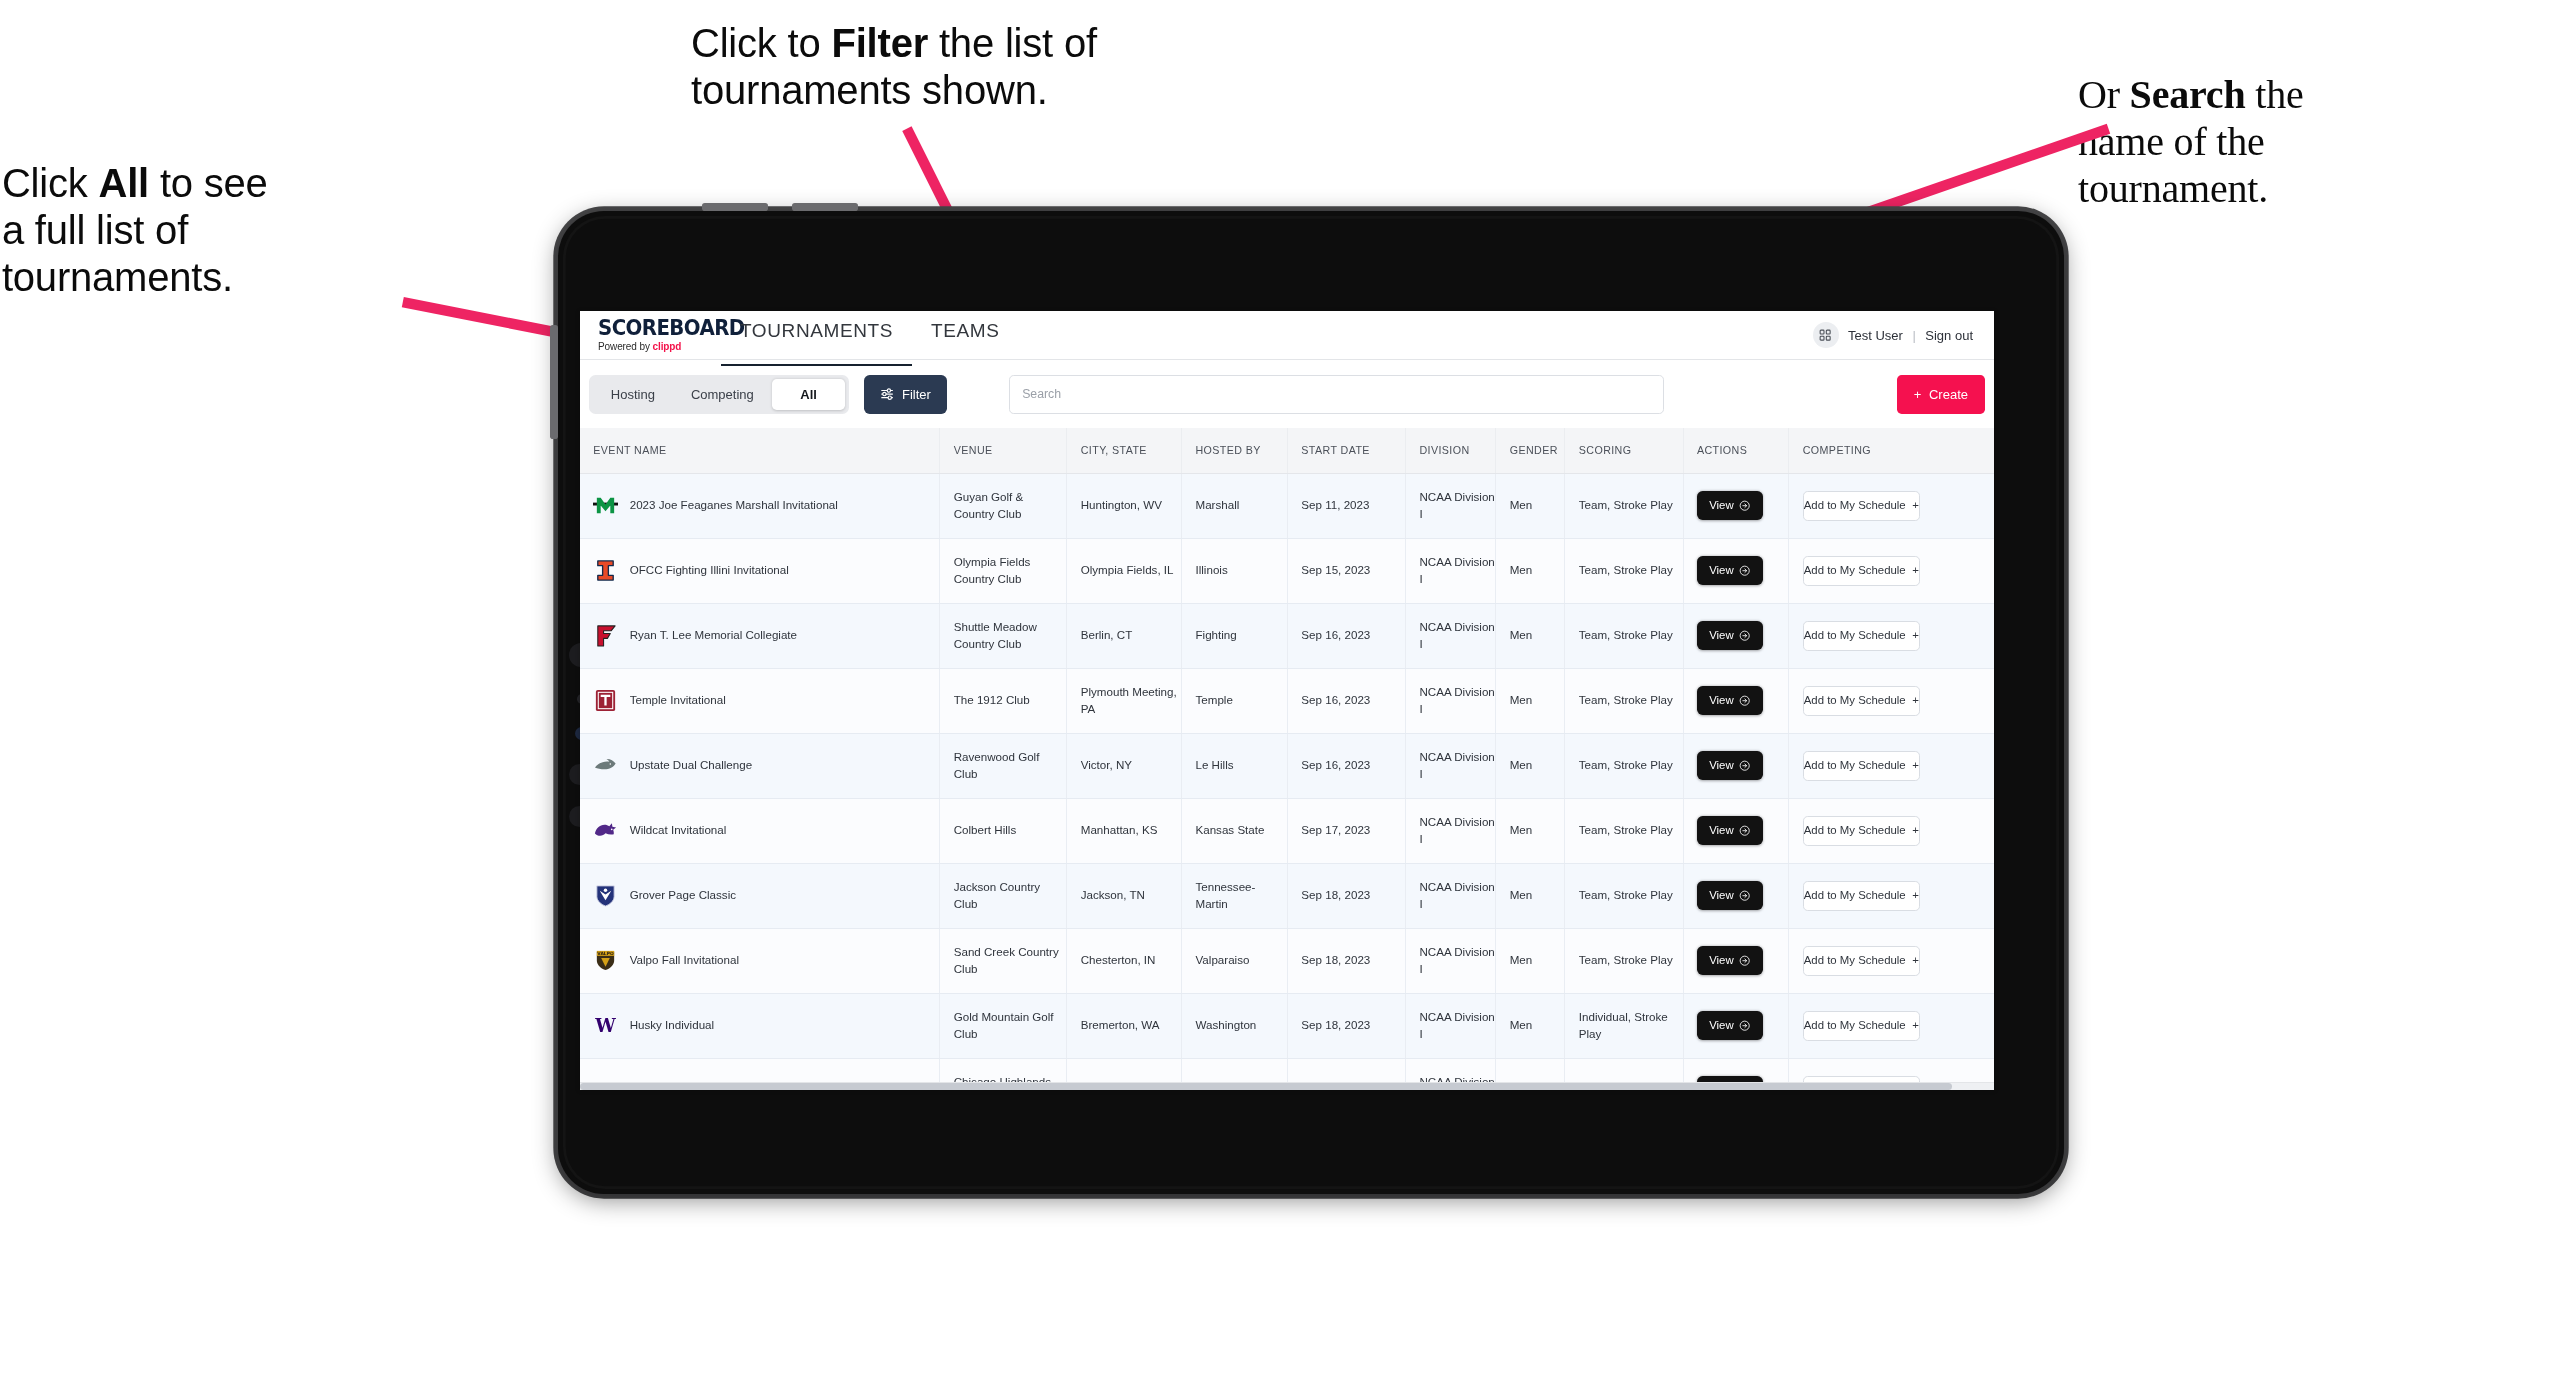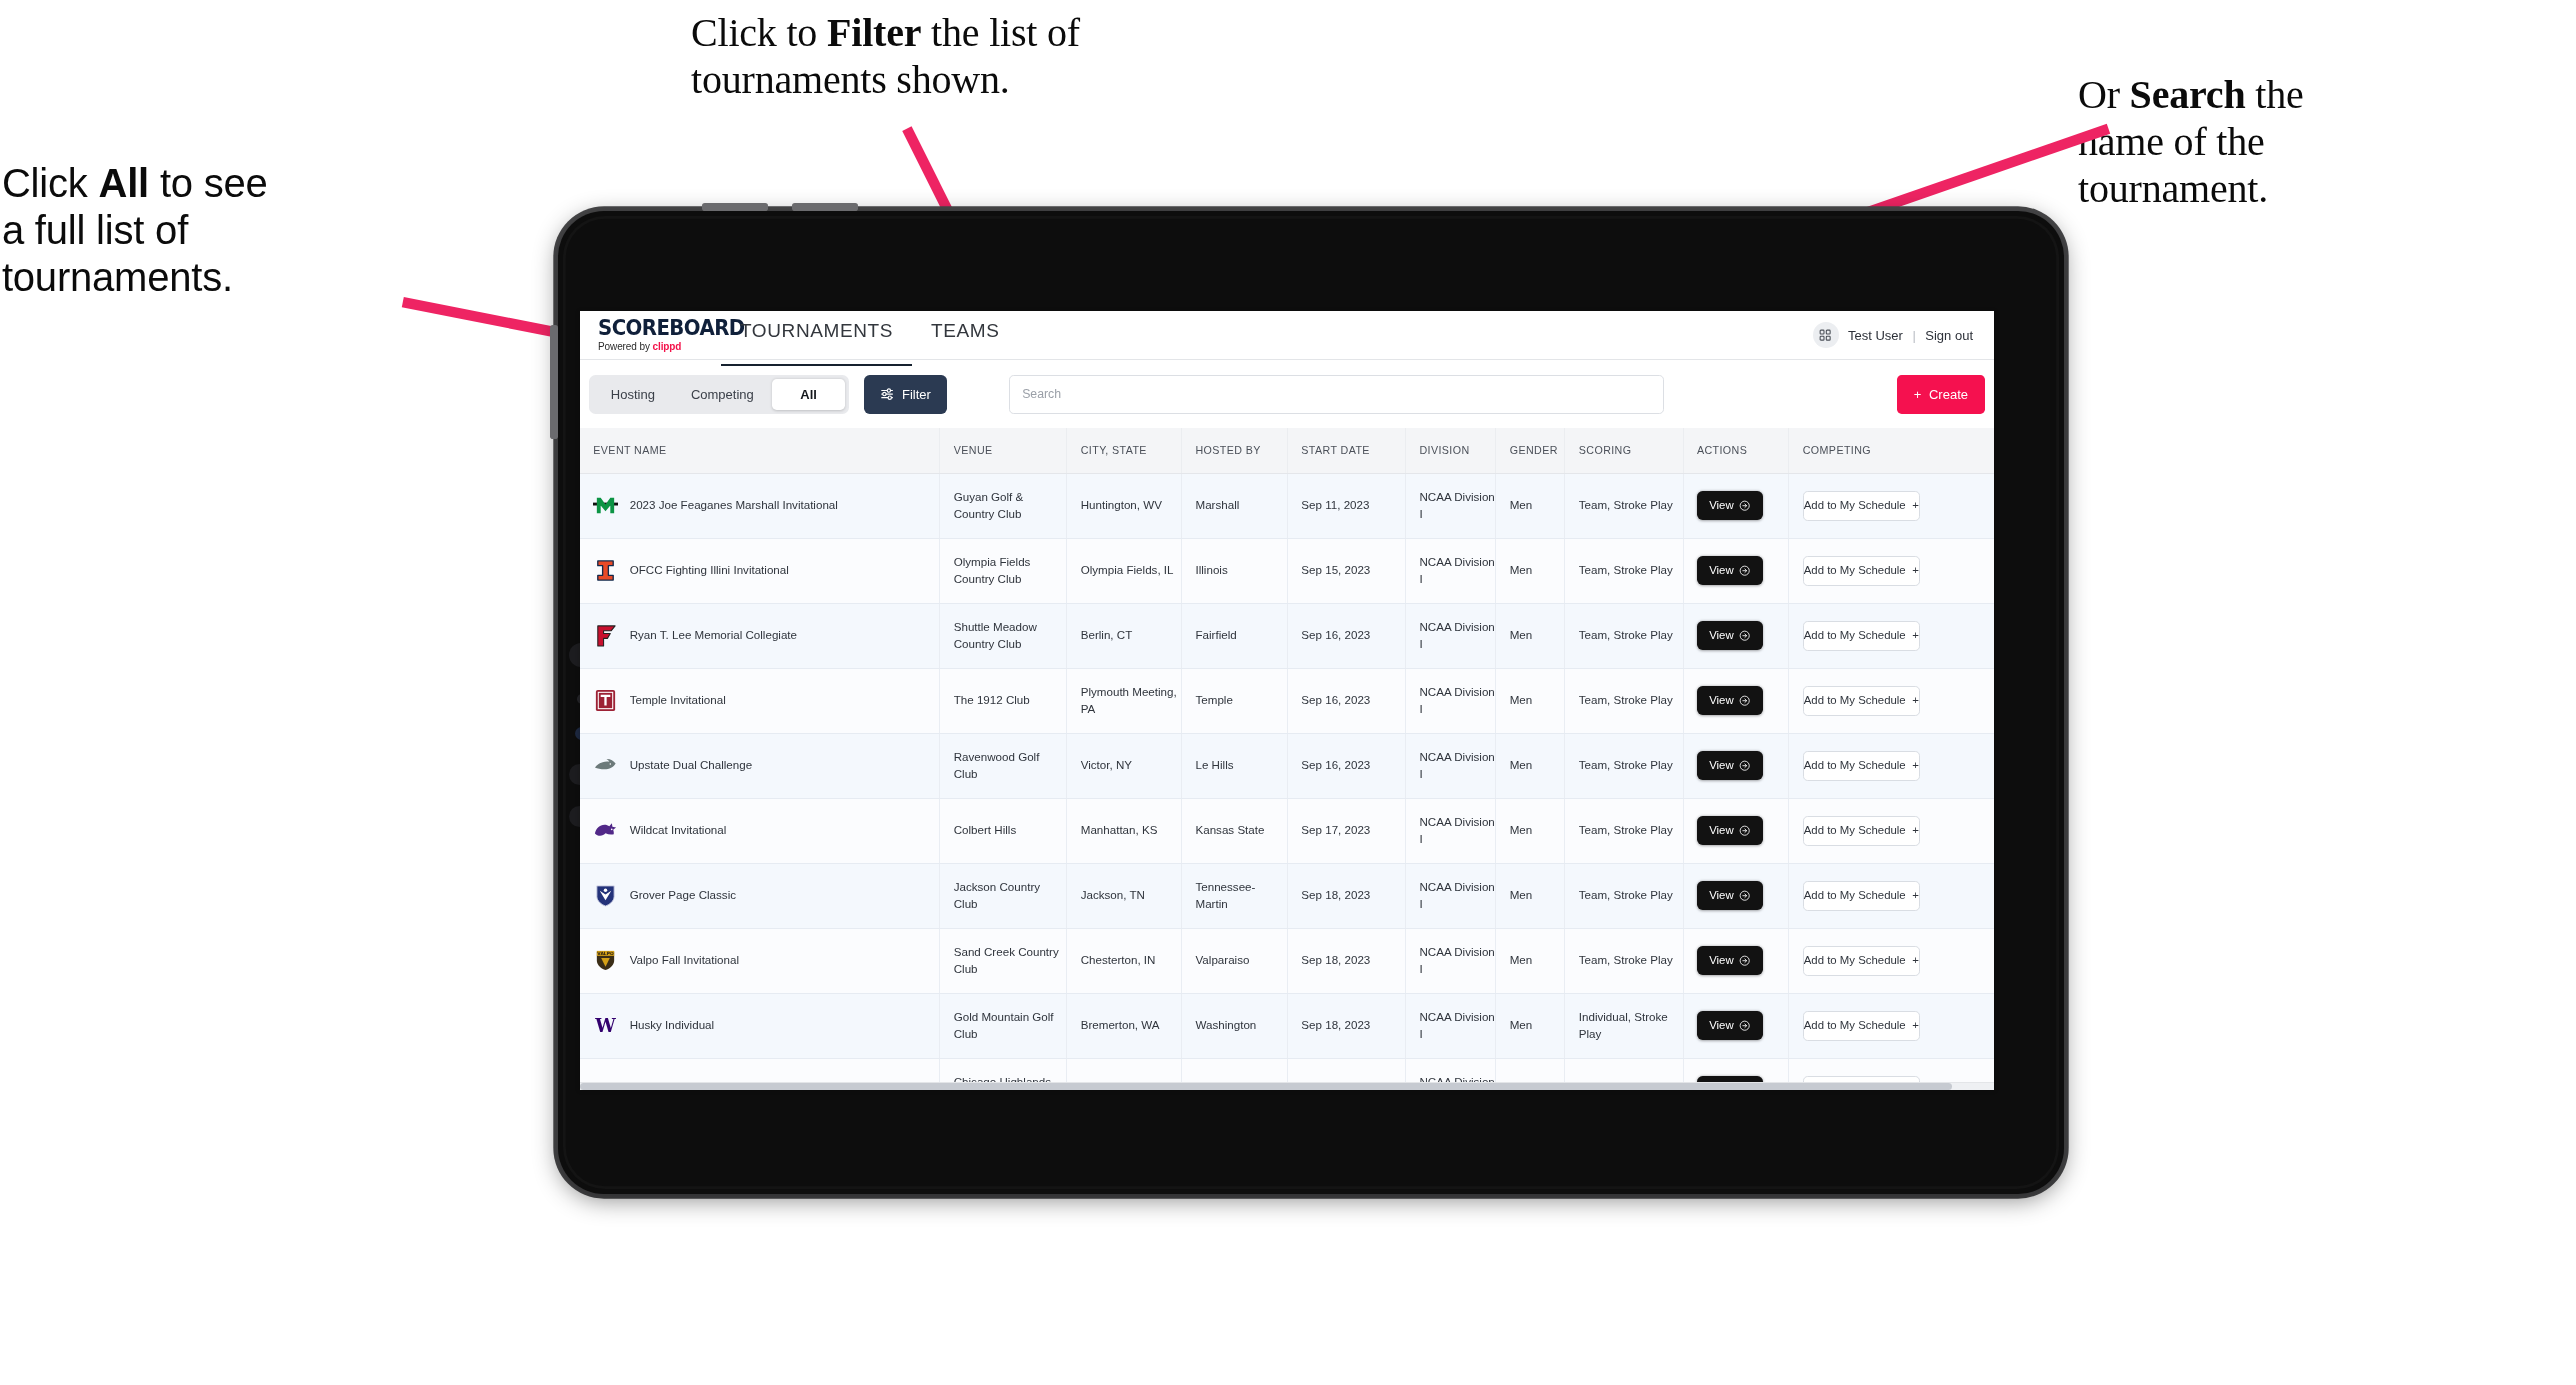--- a/index.html
+++ b/index.html
@@ -16,21 +16,21 @@
     position: absolute;
     color: #0b0b0b;
     font-size: 40px;
     line-height: 1.18;
     font-weight: 400;
     letter-spacing: -0.2px;
     white-space: pre-line;
   }
   .annot b { font-weight: 700; }
   #annot-all      { left: 1.9px;    top: 160px; width: 446px; }
-  #annot-filter   { left: 691px;  top: 9px;  width: 684px; font-family: Liberation Serif, serif; }
+  #annot-filter   { left: 691px;  top: 20px;  width: 684px; }
   #annot-search   { left: 2078px; top: 71px;  width: 408px; font-family: Liberation Serif, serif; }
 
   .arrow { position: absolute; pointer-events: none; }
 
   
   #tablet {
     position: absolute;
     left: 558px; top: 211px;
     width: 1506px; height: 983px;
     background: #0d0d0d;
@@ -347,21 +347,21 @@
               <td>
                 <div class="ev-cell">
                   <span class="logo"><svg viewBox="0 0 26 26">
                       <path d="M5 3h18l-4 5h-8v3h7l-3 5h-4v8H5z" fill="#c8102e" stroke="#222" stroke-width="1.1" stroke-linejoin="round"></path>
                     </svg></span>
                   <span>Ryan T. Lee Memorial Collegiate</span>
                 </div>
               </td>
               <td>Shuttle Meadow Country Club</td>
               <td>Berlin, CT</td>
-              <td>Fairfield</td>
+              <td>Fighting</td>
               <td>Sep 16, 2023</td>
               <td>NCAA Division I</td>
               <td>Men</td>
               <td>Team, Stroke Play</td>
               <td><span class="view-btn">
                   <span>View</span>
                   <svg width="11.4" height="11.4" viewBox="0 0 16 16">
                     <circle cx="8" cy="8" r="6.4" fill="none" stroke="#fff" stroke-width="1.2"></circle>
                     <path d="M5.4 8h5M8.3 5.6L10.8 8l-2.5 2.4" fill="none" stroke="#fff" stroke-width="1.2" stroke-linecap="round" stroke-linejoin="round"></path>
                   </svg>

